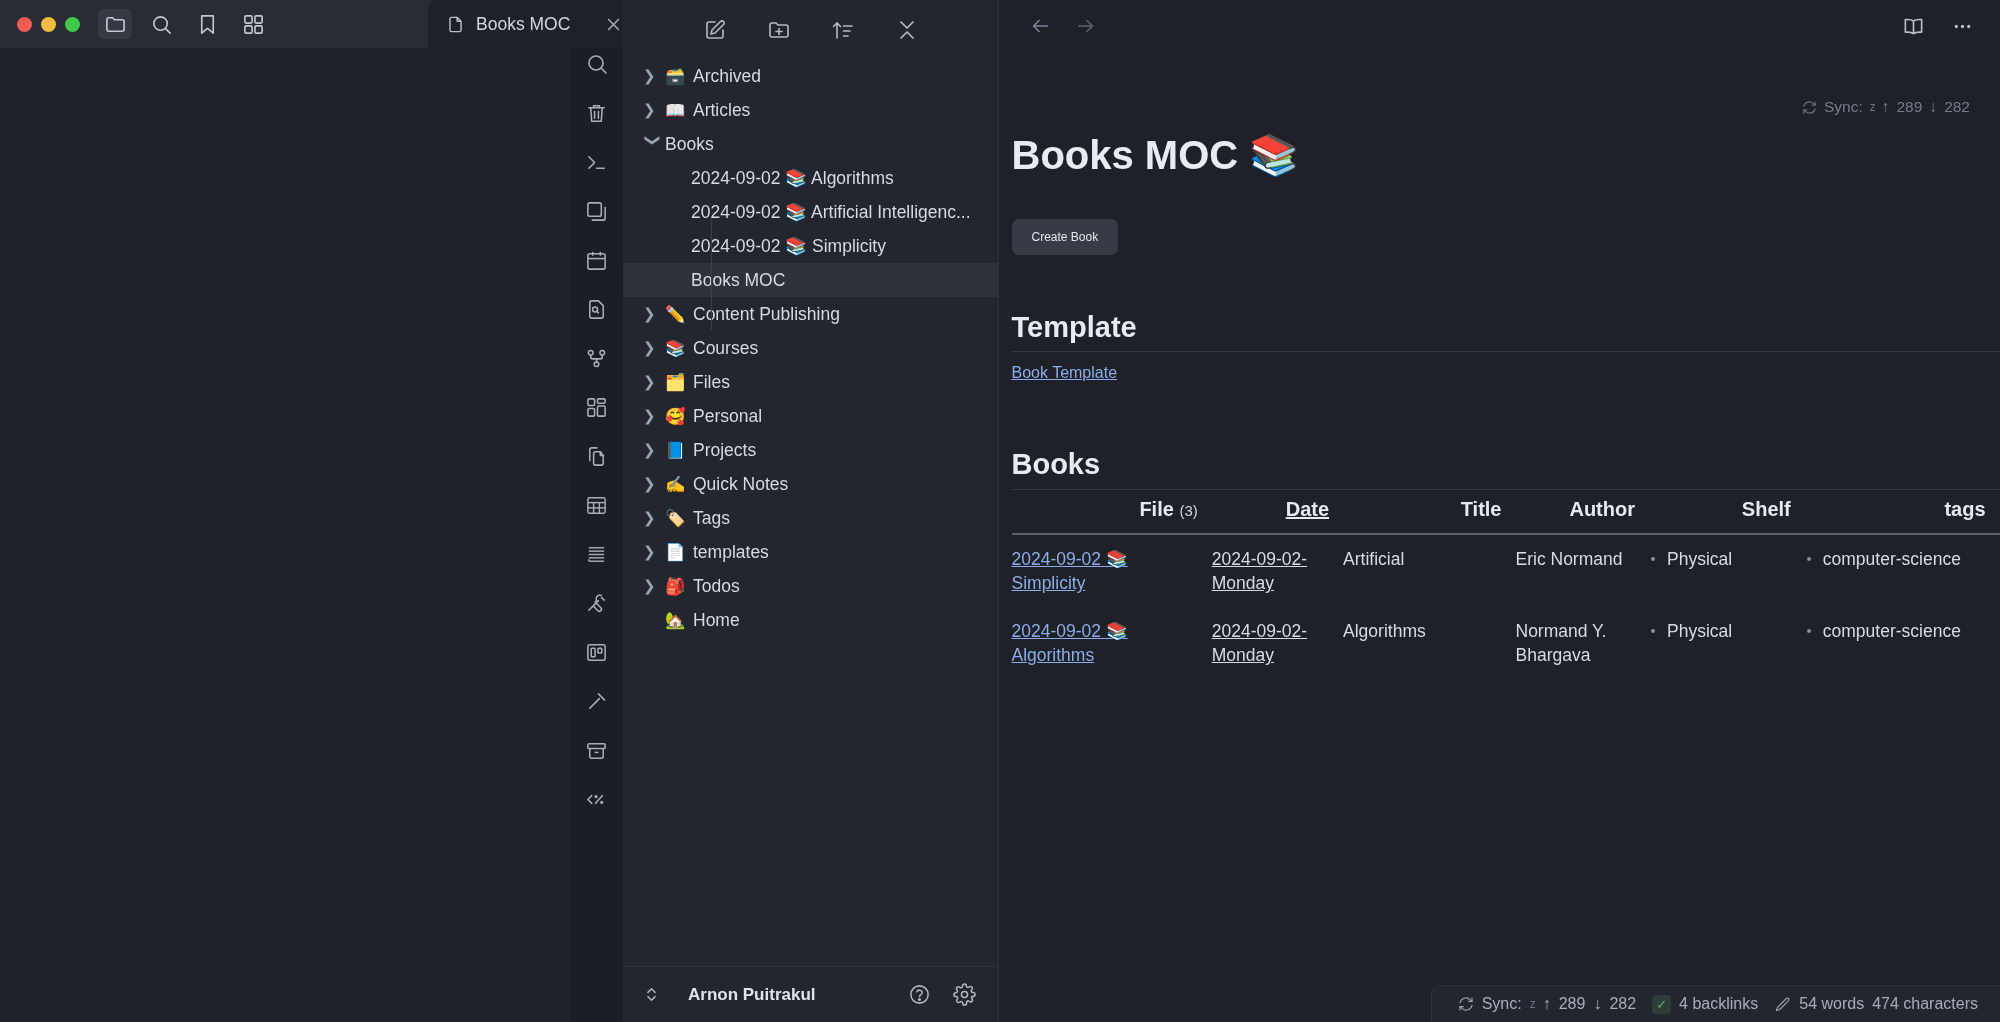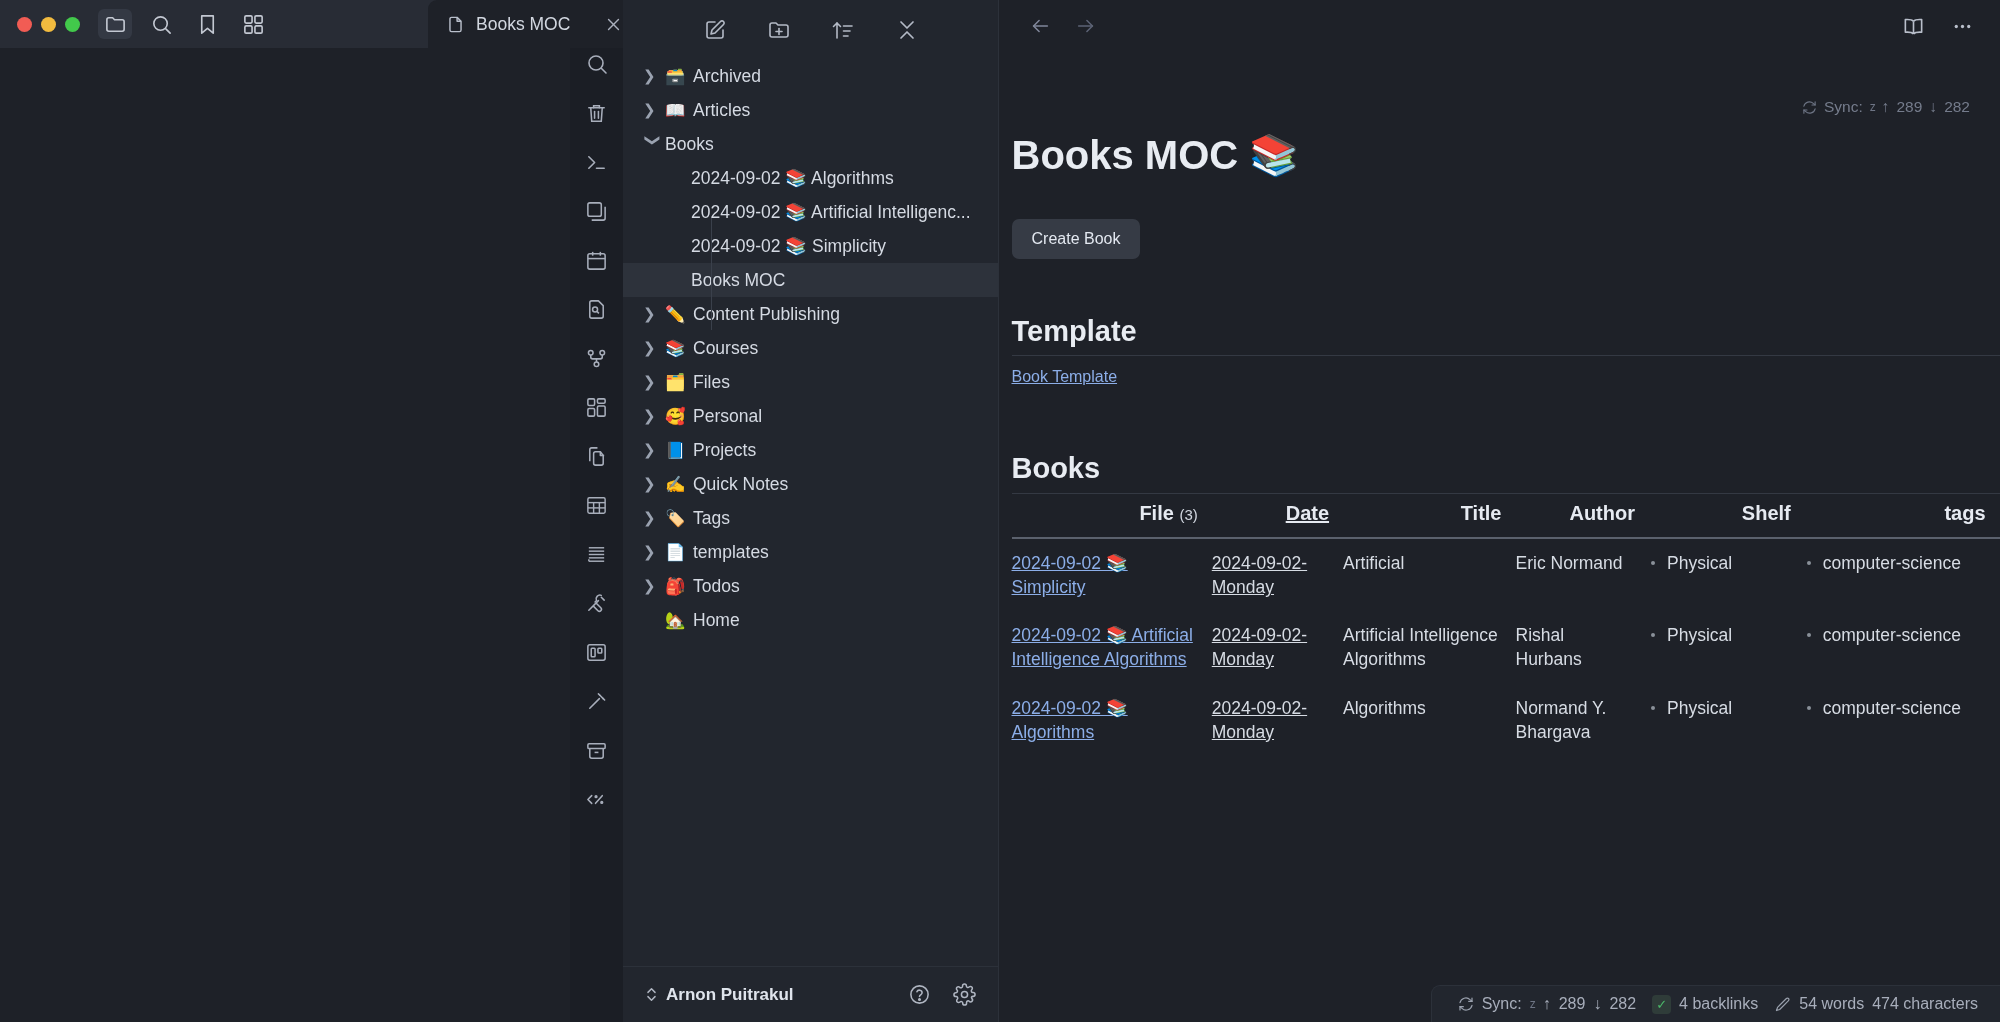--- a/index.html
+++ b/index.html
@@ -99,21 +99,21 @@
   .child { padding-left: 68px; }
   .child .lbl { overflow: hidden; text-overflow: ellipsis; max-width: 290px; }
   .vbar {
     position: absolute; left: 88px; top: 218px; width: 1px; height: 112px;
     background: #3a404b;
   }
 
   .exp-footer {
     height: 56px; border-top: 1px solid #2c313a;
     display: flex; align-items: center; padding: 0 22px 0 20px;
-    gap: 6px;
+    gap: 28px;
   }
   .exp-footer .uname { font-size: 17px; color: #dfe4ec; font-weight: bold; }
   .exp-footer .ficons { margin-left: auto; display:flex; gap: 22px; color: #b0b6c2; }
 
   
   .main { flex: 1; display: flex; flex-direction: column; background: #1e2128; min-width: 0; position: relative; }
   .main-header {
     height: 52px; display: flex; align-items: center; padding: 0 26px 0 30px;
     position: relative; flex: 0 0 52px;
   }
@@ -141,21 +141,21 @@
     position: relative;
   }
   .fold {
     position: absolute; left: -23px; top: 13px;
     color: #7c8394; font-size: 15px;
   }
   .btn-create {
     margin-top: 40px;
     background: #363b45; color: #e3e8f0;
     border: none; border-radius: 7px;
-    font-size: 16px; font-family: inherit;
+    font-size: 12px; font-family: inherit;
     padding: 11px 20px;
   }
   .h2 {
     font-size: 29px; font-weight: bold; color: #e8ecf2;
     margin-top: 56px; padding-bottom: 7px;
     border-bottom: 1px solid #343943;
   }
   .tpl-link {
     display: inline-block; margin-top: 12px;
     font-size: 16px; color: #8caee8; text-decoration: underline;
@@ -655,32 +655,20 @@
                 <td class="c-title">Artificial</td>
                 <td class="c-author">Eric Normand</td>
                 <td class="c-shelf">
                     <div class="bullet-item">Physical</div>
                   </td>
                 <td class="c-tags">
                     <div class="bullet-item">computer-science</div>
                   </td>
               </tr>
               <tr>
-                <td class="c-file"><a class="flink" href="#">2024-09-02 📚 Artificial Intelligence Algorithms</a></td>
-                <td class="c-date">2024-09-02-Monday</td>
-                <td class="c-title">Artificial Intelligence Algorithms</td>
-                <td class="c-author">Rishal Hurbans</td>
-                <td class="c-shelf">
-                    <div class="bullet-item">Physical</div>
-                  </td>
-                <td class="c-tags">
-                    <div class="bullet-item">computer-science</div>
-                  </td>
-              </tr>
-              <tr>
                 <td class="c-file"><a class="flink" href="#">2024-09-02 📚 Algorithms</a></td>
                 <td class="c-date">2024-09-02-Monday</td>
                 <td class="c-title">Algorithms</td>
                 <td class="c-author">Normand Y. Bhargava</td>
                 <td class="c-shelf">
                     <div class="bullet-item">Physical</div>
                   </td>
                 <td class="c-tags">
                     <div class="bullet-item">computer-science</div>
                   </td>

